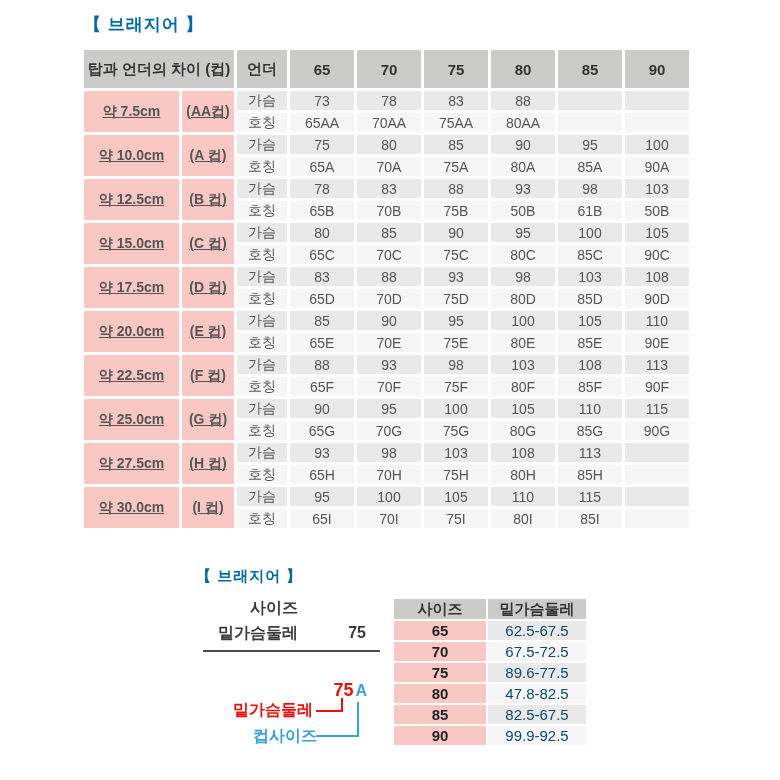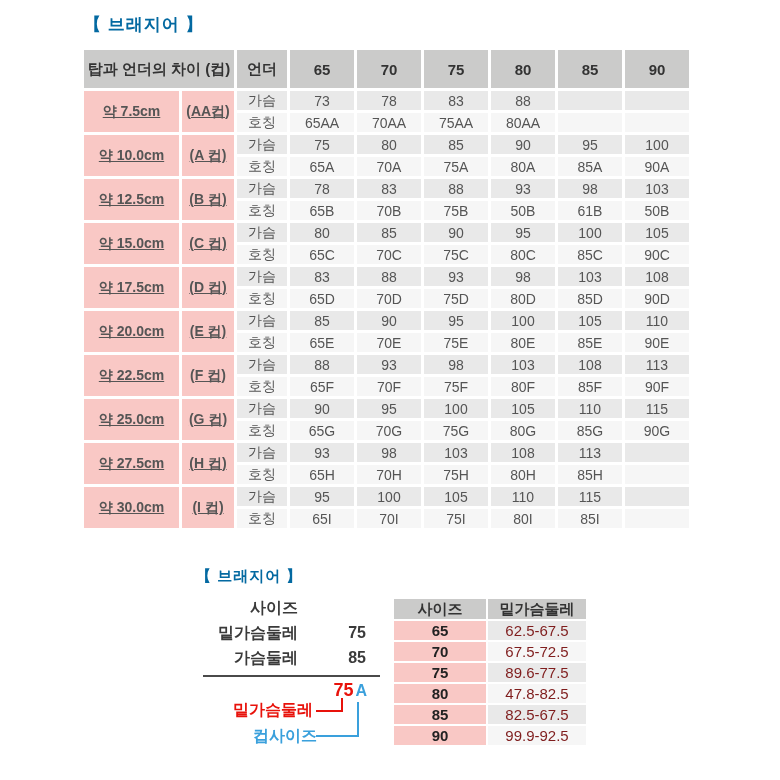--- a/index.html
+++ b/index.html
@@ -30,21 +30,21 @@
   .callout{width:110px;text-align:right;font-weight:700;font-size:16px;}
   .callout.red{color:var(--accent-red);}
   .callout.blue{color:var(--accent-blue);}
 
   
   table.band{border-collapse:separate;border-spacing:2px;table-layout:fixed;}
   table.band th, table.band td{padding:0;text-align:center;vertical-align:middle;white-space:nowrap;}
   table.band th{height:20px;background:var(--header-bg);font-size:15px;font-weight:700;color:#333;}
   table.band td{height:19px;font-size:15px;}
   td.c-size{background:var(--pink-bg);font-weight:700;color:#222;}
-  td.c-range{color:#7f1d1d;}
+  td.c-range{color:#0c4a6e;}
   .unit-note{font-size:15px;font-weight:700;color:#222;text-align:right;margin-top:44px;}
 </style>
 </head>
 <body>
 
 <div class="page">
 
   <div class="abs section-title" style="left:84px;top:13px;">【 브래지어 】</div>
 
   <table class="chart abs" style="left:81px;top:47px;">
@@ -279,24 +279,20 @@
 
   <div class="abs mlist" style="left:203px;top:595px;width:177px;">
     <div class="mrow">
       <span class="mlabel">사이즈</span>
       <span class="mvalue"></span>
     </div>
     <div class="mrow">
       <span class="mlabel">밑가슴둘레</span>
       <span class="mvalue">75</span>
     </div>
-    <div class="mrow">
-      <span class="mlabel">가슴둘레</span>
-      <span class="mvalue">85</span>
-    </div>
   </div>
 
   <div class="abs example-code" style="left:203px;top:680px;width:164px;">
     <span class="example-band">75</span><span class="example-cup">A</span>
   </div>
 
   <div class="abs callout red" style="left:203px;top:700px;">밑가슴둘레</div>
   <div class="abs callout blue" style="left:207px;top:726px;text-align:right;">컵사이즈</div>
 
   <svg class="abs" style="left:314px;top:692px;" width="60" height="52" viewBox="0 0 60 52">

